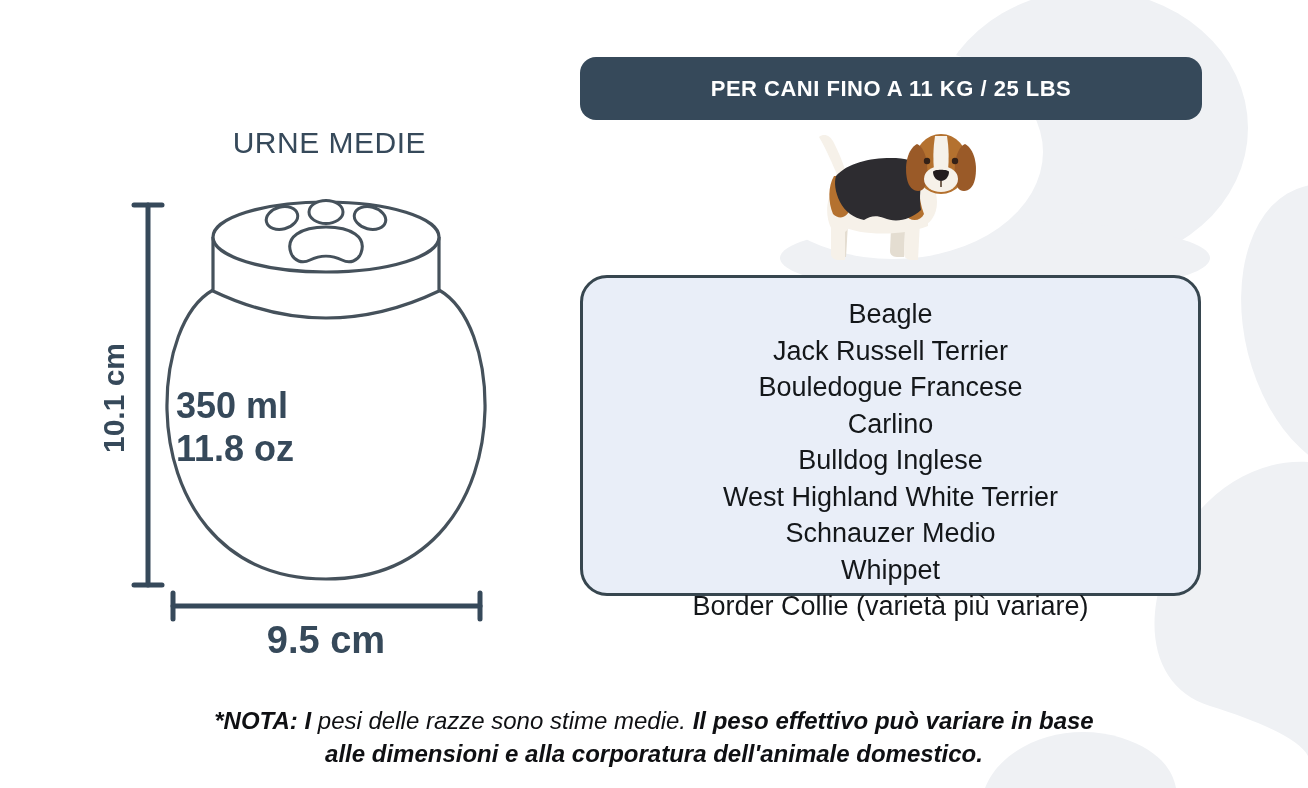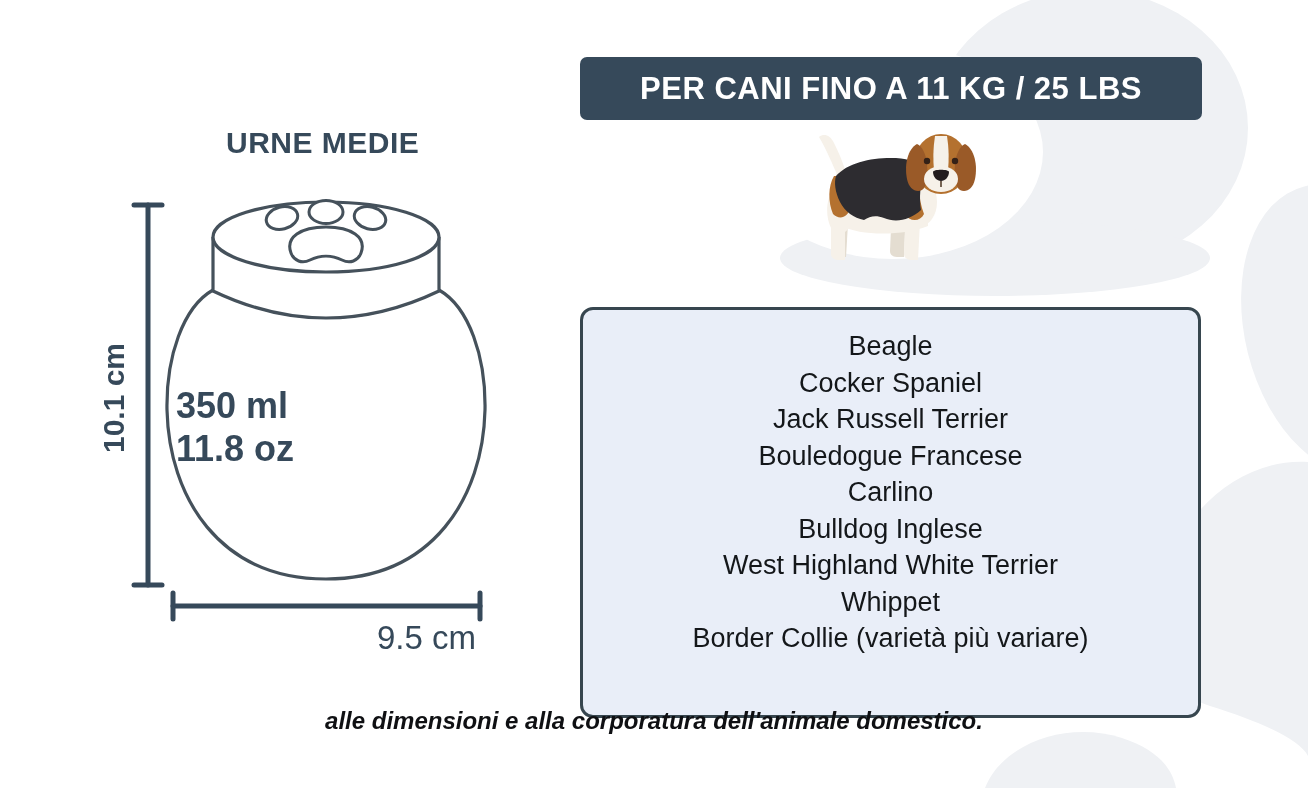--- a/index.html
+++ b/index.html
@@ -15,35 +15,35 @@
     --dog-brown-dark:#9a5a28;
     --dog-black:#2d2c30;
     --dog-cream:#f6f1e9;
     --dog-cream-shade:#e4ddd1;
   }
   html,body{margin:0;padding:0;}
   body{background:#ffffff;font-family:"Liberation Sans",sans-serif;}
   .stage{position:relative;width:1308px;height:788px;background:#ffffff;overflow:hidden;}
   .stage svg{display:block;}
   .bg-paw{position:absolute;left:0;top:0;}
-  .title{position:absolute;left:226px;top:126px;width:200px;text-align:left;
-         font-size:30px;font-weight:700;letter-spacing:.5px;color:var(--slate);}
+  .title{position:absolute;left:226px;top:126px;width:200px;text-align:right;
+         font-size:30px;font-weight:400;letter-spacing:.5px;color:var(--slate);}
   .urn-svg{position:absolute;left:95px;top:195px;}
   .vol{position:absolute;left:176px;top:384px;width:300px;text-align:left;
        font-size:36px;line-height:43px;font-weight:700;color:var(--slate);}
-  .dim-w{position:absolute;left:176px;top:619px;width:300px;text-align:right;
-         font-size:33px;font-weight:400;color:var(--slate);}
+  .dim-w{position:absolute;left:176px;top:619px;width:300px;text-align:center;
+         font-size:38px;font-weight:700;color:var(--slate);}
   .dim-h{position:absolute;left:44px;top:381px;width:140px;height:34px;text-align:center;
          font-size:30px;font-weight:700;color:var(--slate);transform:rotate(-90deg);}
-  .banner{position:absolute;left:580px;top:57px;width:622px;height:63px;border-radius:7px;
+  .banner{position:absolute;left:580px;top:57px;width:622px;height:63px;border-radius:16px;
           background:var(--slate);color:var(--banner-text);display:flex;align-items:center;justify-content:center;
-          font-size:31px;font-weight:700;letter-spacing:.5px;white-space:nowrap;}
+          font-size:22px;font-weight:700;letter-spacing:.5px;white-space:nowrap;}
   .dog-svg{position:absolute;left:800px;top:130px;}
-  .box{position:absolute;left:580px;top:275px;width:621px;height:411px;box-sizing:border-box;
-       background:var(--box-bg);border:3.5px solid var(--box-border);border-radius:13px;margin-top:32px;}
+  .box{position:absolute;left:580px;top:275px;width:621px;height:321px;box-sizing:border-box;
+       background:var(--box-bg);border:3.5px solid var(--box-border);border-radius:27px;}
   .breed-list{padding-top:18px;}
   .breed-item{font-size:27px;line-height:36.5px;color:var(--ink);text-align:center;}
   .note{position:absolute;left:174px;top:704px;width:960px;display:flex;flex-direction:column;align-items:center;
         font-style:italic;color:var(--note-ink);}
   .note-line{font-size:24px;line-height:33px;white-space:nowrap;}
   .nb{font-weight:700;}
   .nr{font-weight:400;}
 </style>
 </head>
 <body>
@@ -124,28 +124,29 @@
     <ellipse cx="141" cy="49" rx="17" ry="13" fill="var(--dog-cream)"></ellipse>
     <path d="M133,42 C133,39 149,39 149,42 C149,47 145,51 141,51 C137,51 133,47 133,42 Z" fill="#221c1e"></path>
     <line x1="141" y1="51" x2="141" y2="57" stroke="#55402e" stroke-width="1.6"></line>
     <circle cx="127" cy="31" r="3.2" fill="#342117"></circle>
     <circle cx="155" cy="31" r="3.2" fill="#342117"></circle>
   </svg>
 
   <div class="box">
     <div class="breed-list">
         <div class="breed-item">Beagle</div>
-        <div class="breed-item">Cocker Spaniel</div>
         <div class="breed-item">Jack Russell Terrier</div>
         <div class="breed-item">Bouledogue Francese</div>
         <div class="breed-item">Carlino</div>
         <div class="breed-item">Bulldog Inglese</div>
         <div class="breed-item">West Highland White Terrier</div>
+        <div class="breed-item">Schnauzer Medio</div>
         <div class="breed-item">Whippet</div>
         <div class="breed-item">Border Collie (varietà più variare)</div>
       </div>
   </div>
 
   <div class="note">
+      <div class="note-line"><span class="nb">*NOTA: I </span><span class="nr">pesi delle razze sono stime medie. </span><span class="nb">Il peso effettivo può variare in base</span></div>
       <div class="note-line"><span class="nb">alle dimensioni e alla corporatura dell'animale domestico.</span></div>
     </div>
 
 </div>
 
 </body></html>

